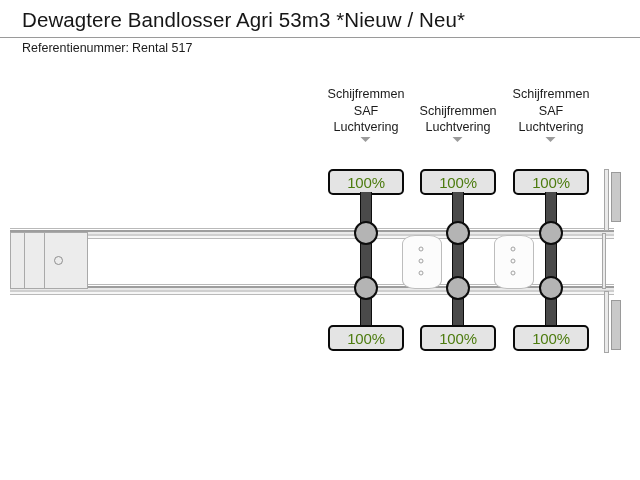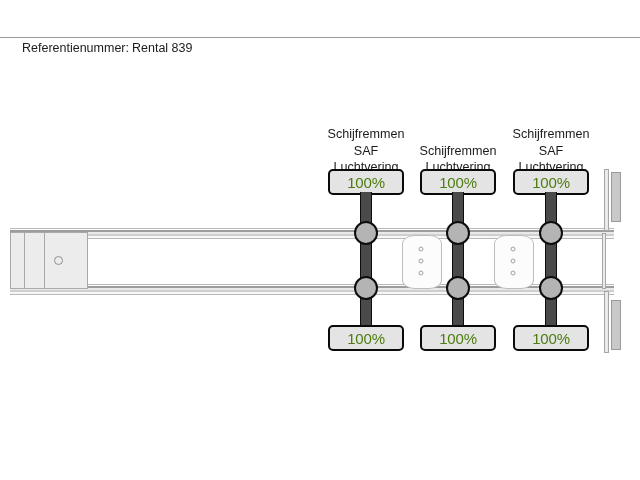--- a/index.html
+++ b/index.html
@@ -62,21 +62,20 @@
 
   
   .axle-label {
     position: absolute;
     text-align: center;
     font-size: 12.6px;
     line-height: 16.5px;
     color: #1b1b1b;
     white-space: nowrap;
     transform: translateX(-50%);
-    margin-top: 40px;
   }
   .axle-label .lbl-line { display: block; }
   .label-arrow {
     display: block;
     margin: 1px auto 0 auto;
     width: 0; height: 0;
     border-left: 5px solid transparent;
     border-right: 5px solid transparent;
     border-top: 5px solid #9b9b9b;
   }
@@ -191,23 +190,24 @@
     background: #eaeaea;
     border: 1px solid #a6a6a6;
     box-sizing: border-box;
   }
   .rear-part.shade { background: #c9c9c9; border-color: #9a9a9a; }
 </style>
 </head>
 <body>
 
 <div id="header">
+  <div id="page-title">Dewagtere Bandlosser Agri 53m3 *Nieuw / Neu*</div>
   <div id="title-divider"></div>
   <div id="reference-line">
-    <span>Referentienummer:</span><span class="ref-value">Rental 839</span>
+    <span>Referentienummer:</span><span class="ref-value">Rental 517</span>
   </div>
 </div>
 
 <div id="diagram">
 
   <div class="axle-label" style="left:366px; top:24px;">
     <span class="lbl-line">Schijfremmen</span>
     <span class="lbl-line">SAF</span>
     <span class="lbl-line">Luchtvering</span>
     <span class="label-arrow"></span>

